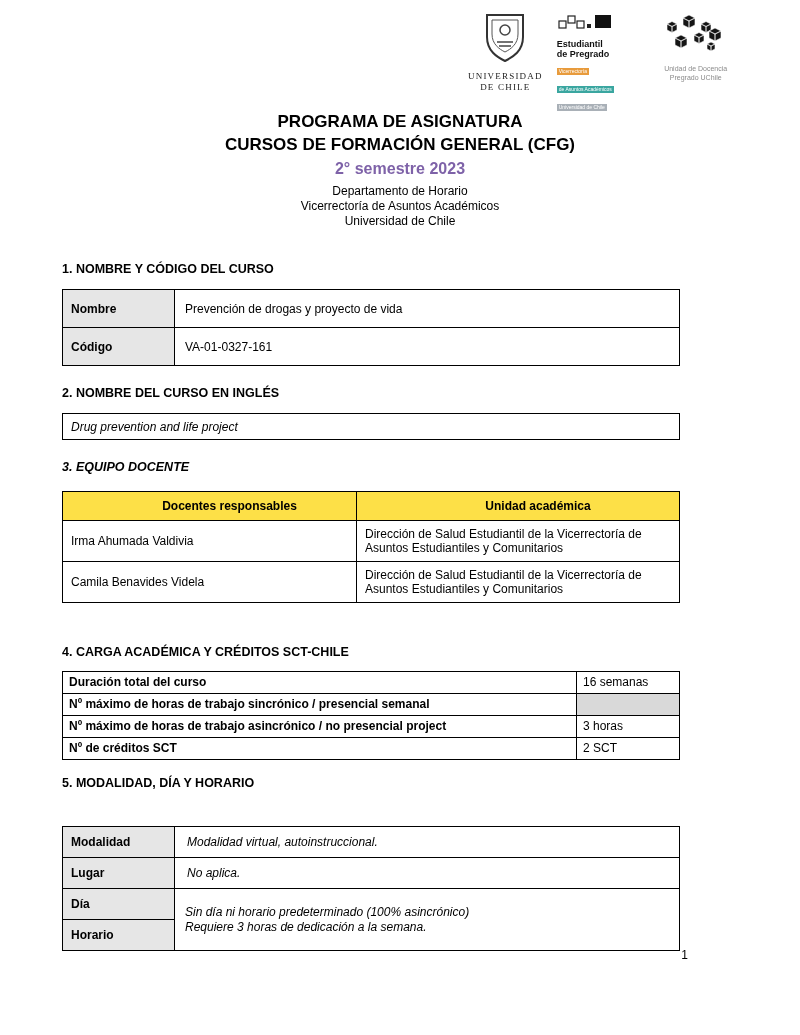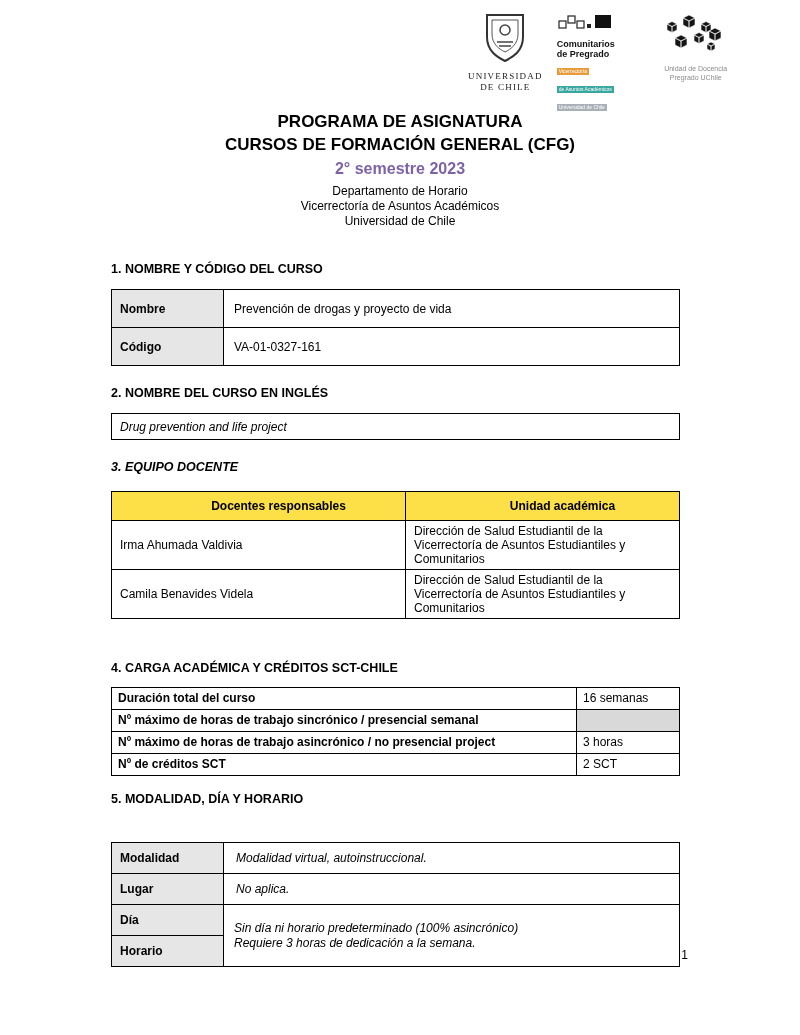--- a/index.html
+++ b/index.html
@@ -23,21 +23,21 @@
   .docencia-caption { font-size: 7px; line-height: 9px; color: #8a8a8a; margin-top: 4px; }
 
   
   .title-block { padding-top: 110px; text-align: center; }
   .doc-title { font-size: 17px; font-weight: bold; line-height: 23px; }
   .semester { font-size: 16px; font-weight: bold; line-height: 20px; margin-top: 3px; color: #7e62a8; }
   .dept-line { font-size: 12px; line-height: 15px; }
   .dept-first { margin-top: 5px; }
 
   
-  .content { margin: 0 120px 0 111px; }
+  .content { margin: 0 120px 0 62px; }
   .sec-heading { font-size: 12.5px; font-weight: bold; }
   .h1 { margin: 33px 0 13px 0; }
   .h2 { margin: 20px 0 13px 0; }
   .h3 { margin: 20px 0 17px 0; font-style: italic; }
   .h4 { margin: 42px 0 12px 0; }
   .h5 { margin: 16px 0 36px 0; }
 
   table { border-collapse: collapse; width: 100%; table-layout: fixed; }
   td, th { border: 1.5px solid #000; font-size: 12px; vertical-align: middle; padding: 2px 8px; word-wrap: break-word; }
 
@@ -88,21 +88,21 @@
 
     <div class="logo pregrado">
       <svg width="72" height="20" viewBox="0 0 72 20">
         <rect x="2" y="9" width="7" height="7" fill="none" stroke="#222" stroke-width="1.2"></rect>
         <rect x="11" y="4" width="7" height="7" fill="none" stroke="#222" stroke-width="1.2"></rect>
         <rect x="20" y="9" width="7" height="7" fill="none" stroke="#222" stroke-width="1.2"></rect>
         <rect x="30" y="12" width="4" height="4" fill="#222"></rect>
         <rect x="38" y="3" width="16" height="13" fill="#111"></rect>
       </svg>
       <div class="pregrado-title">
-        <div>Comunitarios</div>
+        <div>Estudiantil</div>
         <div>de Pregrado</div>
       </div>
       <div>
         <span class="pregrado-bar bar-1">Vicerrectoría</span><br>
         <span class="pregrado-bar bar-2">de Asuntos Académicos</span><br>
         <span class="pregrado-bar bar-3">Universidad de Chile</span>
       </div>
     </div>
 
     <div class="logo docencia">

